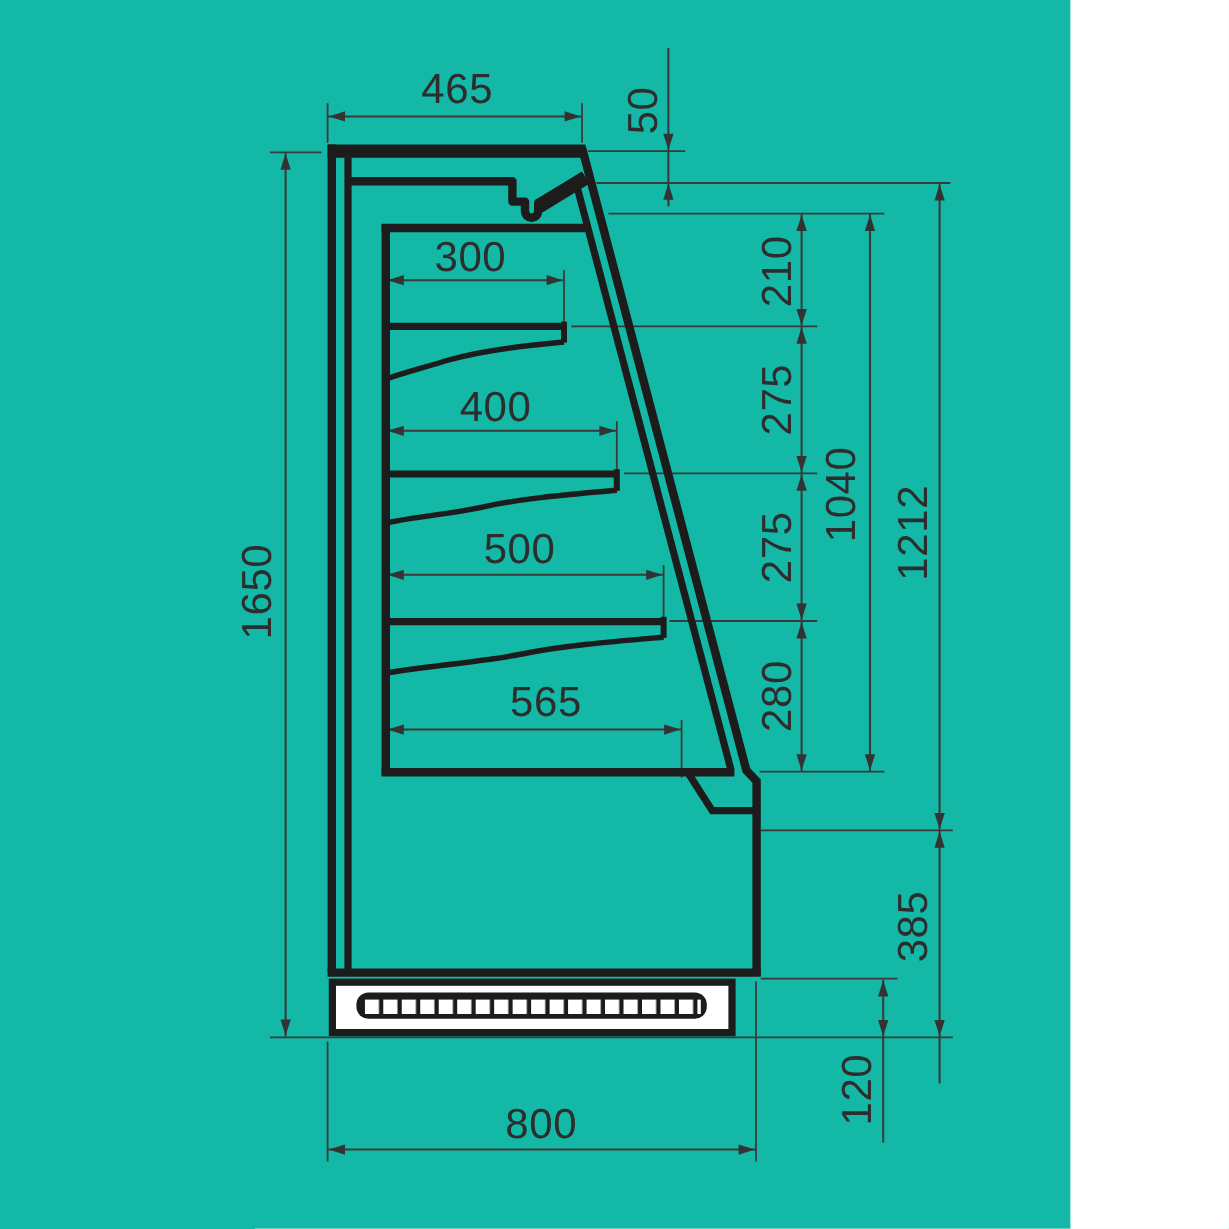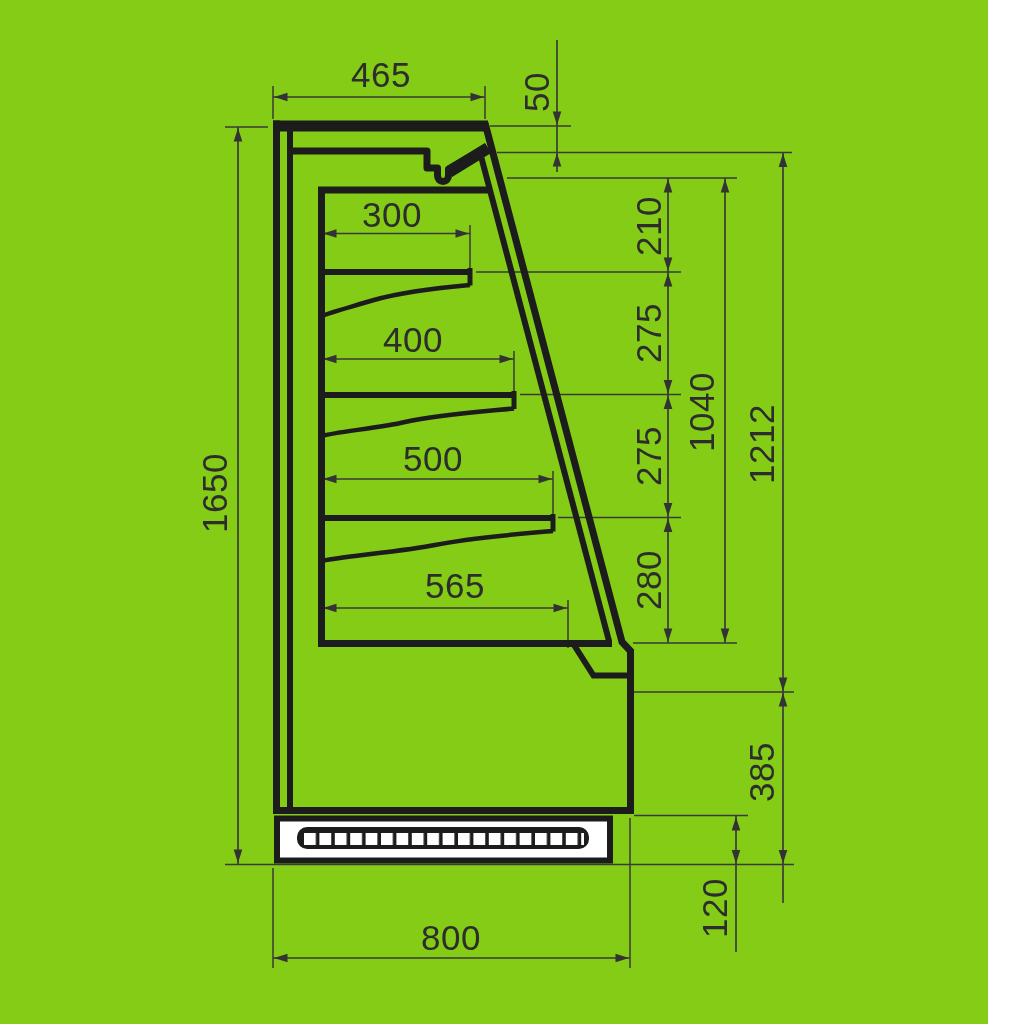--- a/index.html
+++ b/index.html
@@ -1,16 +1,16 @@
 <!DOCTYPE html>
 <html><head>
 <meta charset="utf-8">
 <style>
   html,body{margin:0;padding:0;background:#ffffff;width:1024px;height:1024px;overflow:hidden;}
-  .canvas{position:relative;width:988px;height:1024px;background:#84cc16;}
+  .canvas{position:relative;width:892px;height:1024px;background:#14b8a6;}
   svg{display:block;}
   .outline{stroke:#1c1c1c;fill:none;stroke-linecap:butt;}
   .dimline{stroke:#3a3a3a;stroke-width:1.7;fill:none;}
   .extline{stroke:#3a3a3a;stroke-width:1.5;fill:none;}
   .ah{fill:#333333;stroke:none;}
   text.dimtxt{
     font-family:"Liberation Sans","DejaVu Sans",sans-serif;
     font-size:35px;
     letter-spacing:0.5px;
     fill:#2d2d2d;

